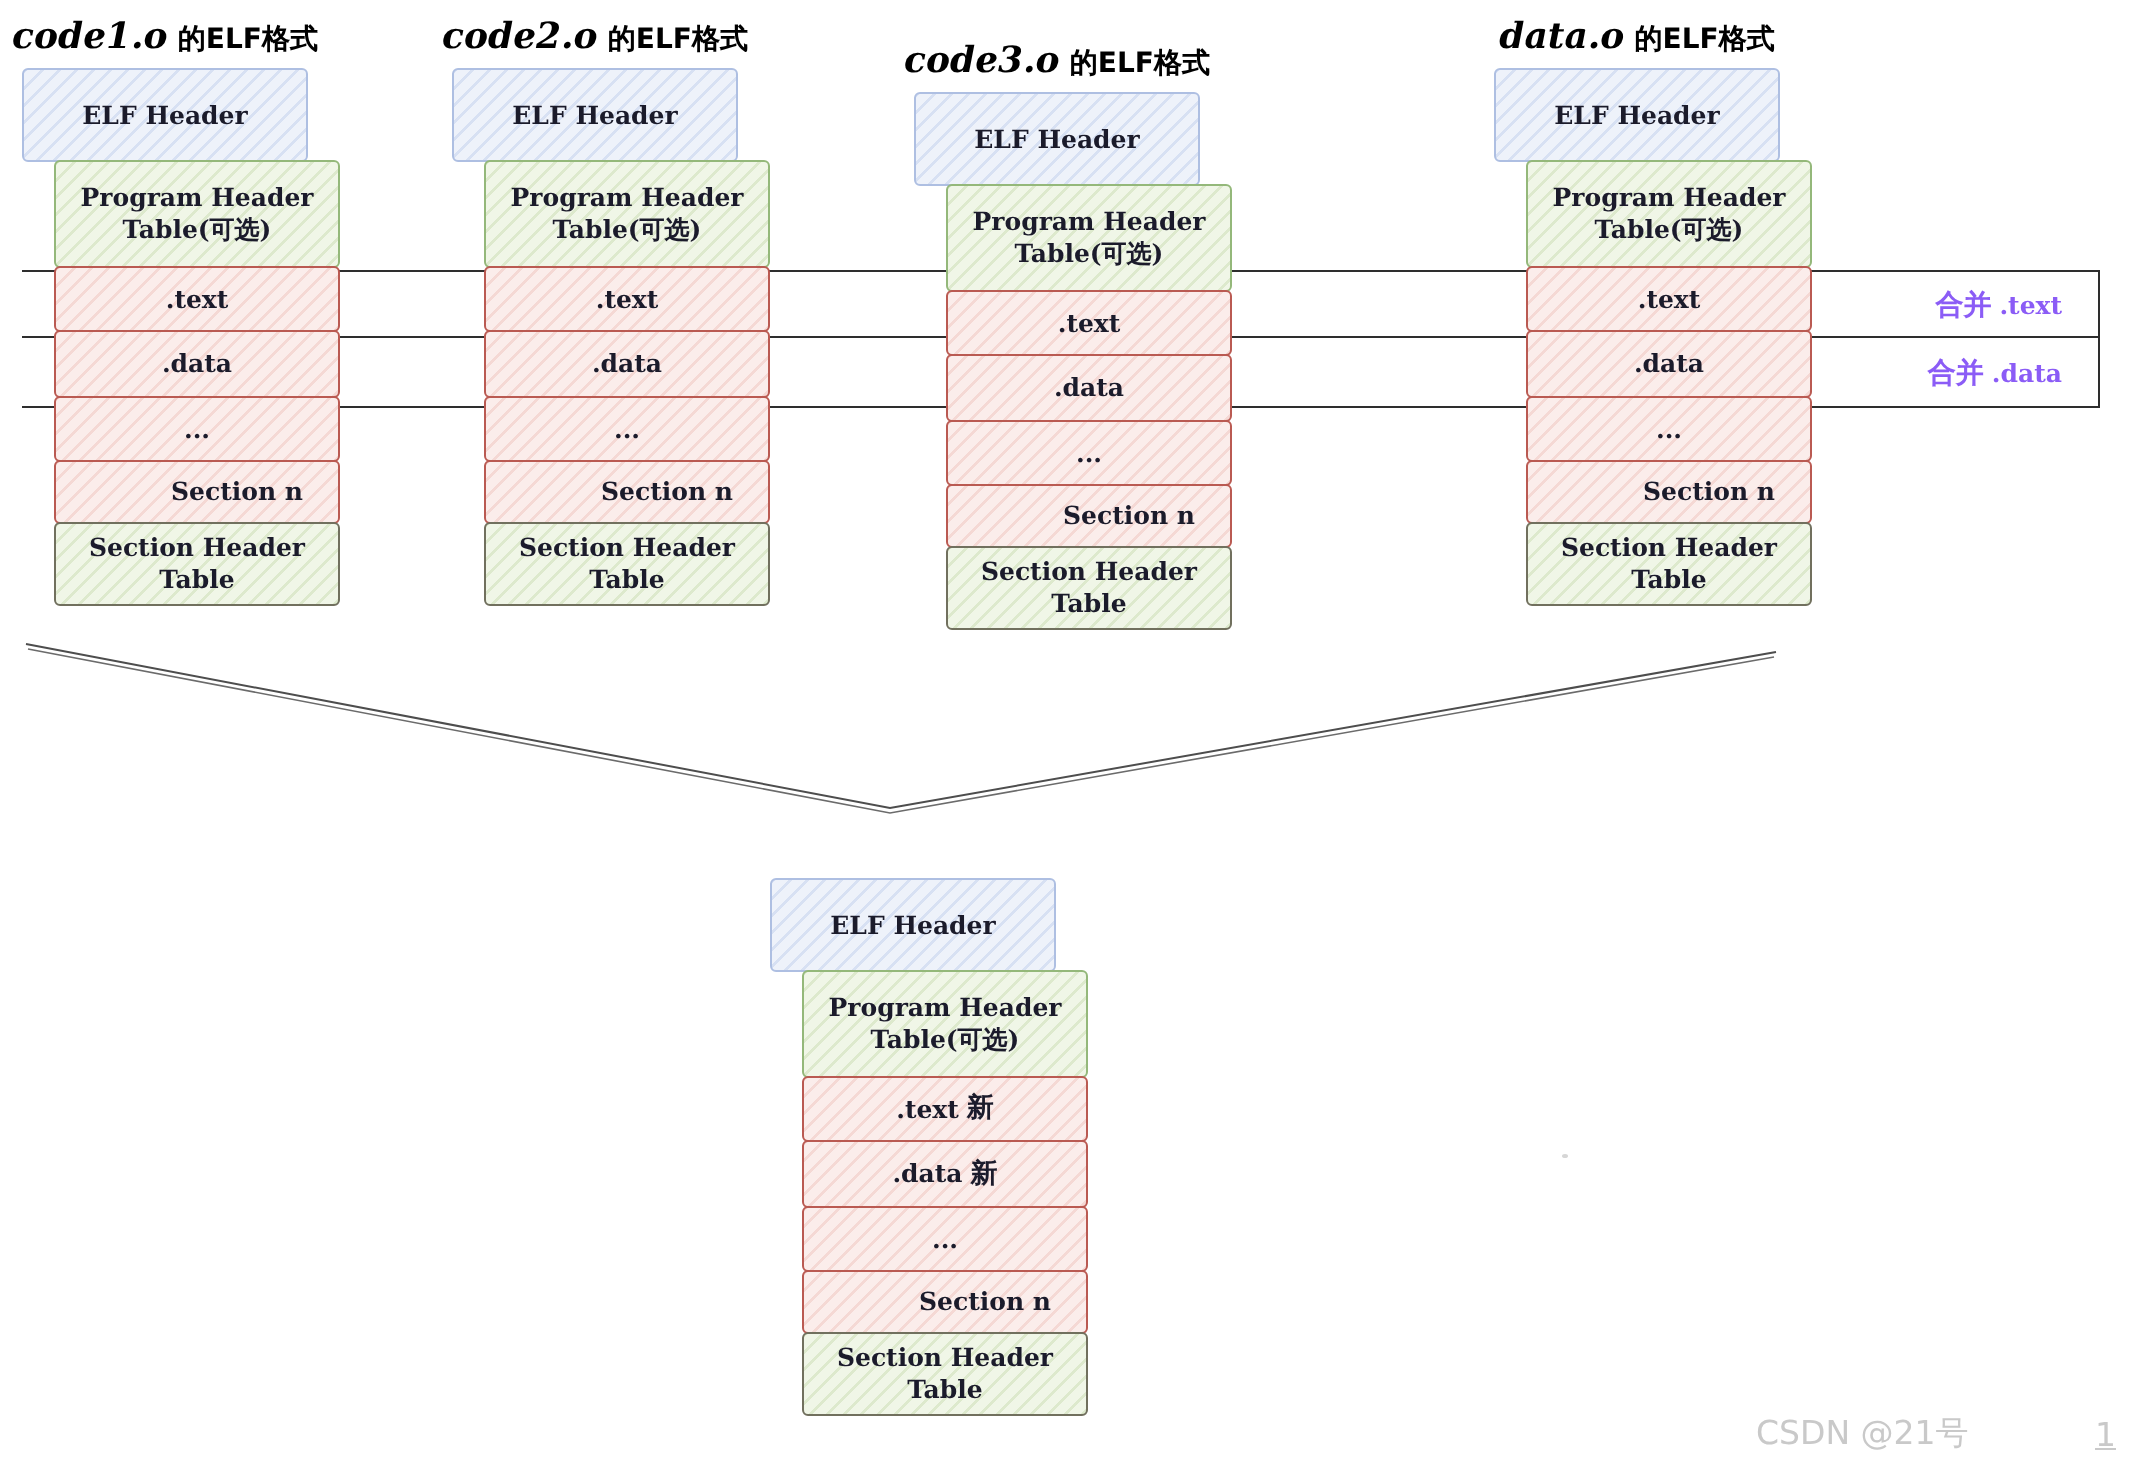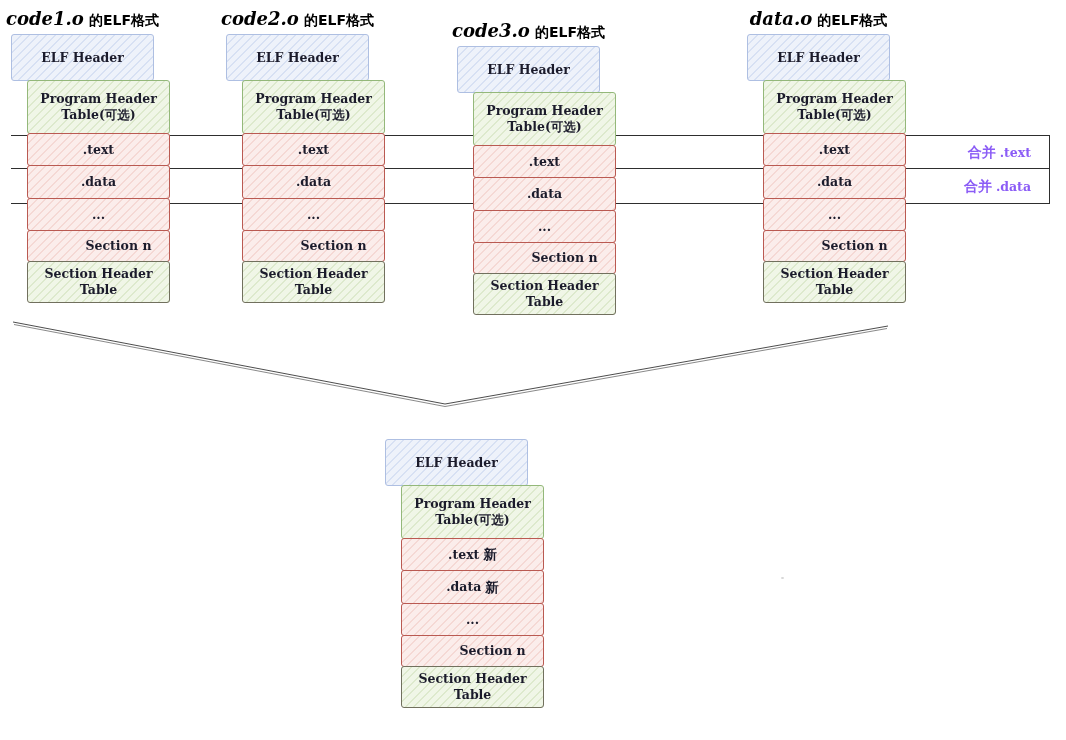--- a/index.html
+++ b/index.html
@@ -232,14 +232,18 @@
     <div class="box b-pink h-secn">
         <span>Section n</span>
       </div>
     <div class="box b-sht h-sht">
         <span>Section Header Table</span>
       </div>
   </div>
 
   <div class="stray-dot"></div>
 
+  <div class="watermark">
+    <span class="brand">CSDN @21号</span>
+    <span class="page">1</span>
+  </div>
 
 </div>
 
 </body></html>

